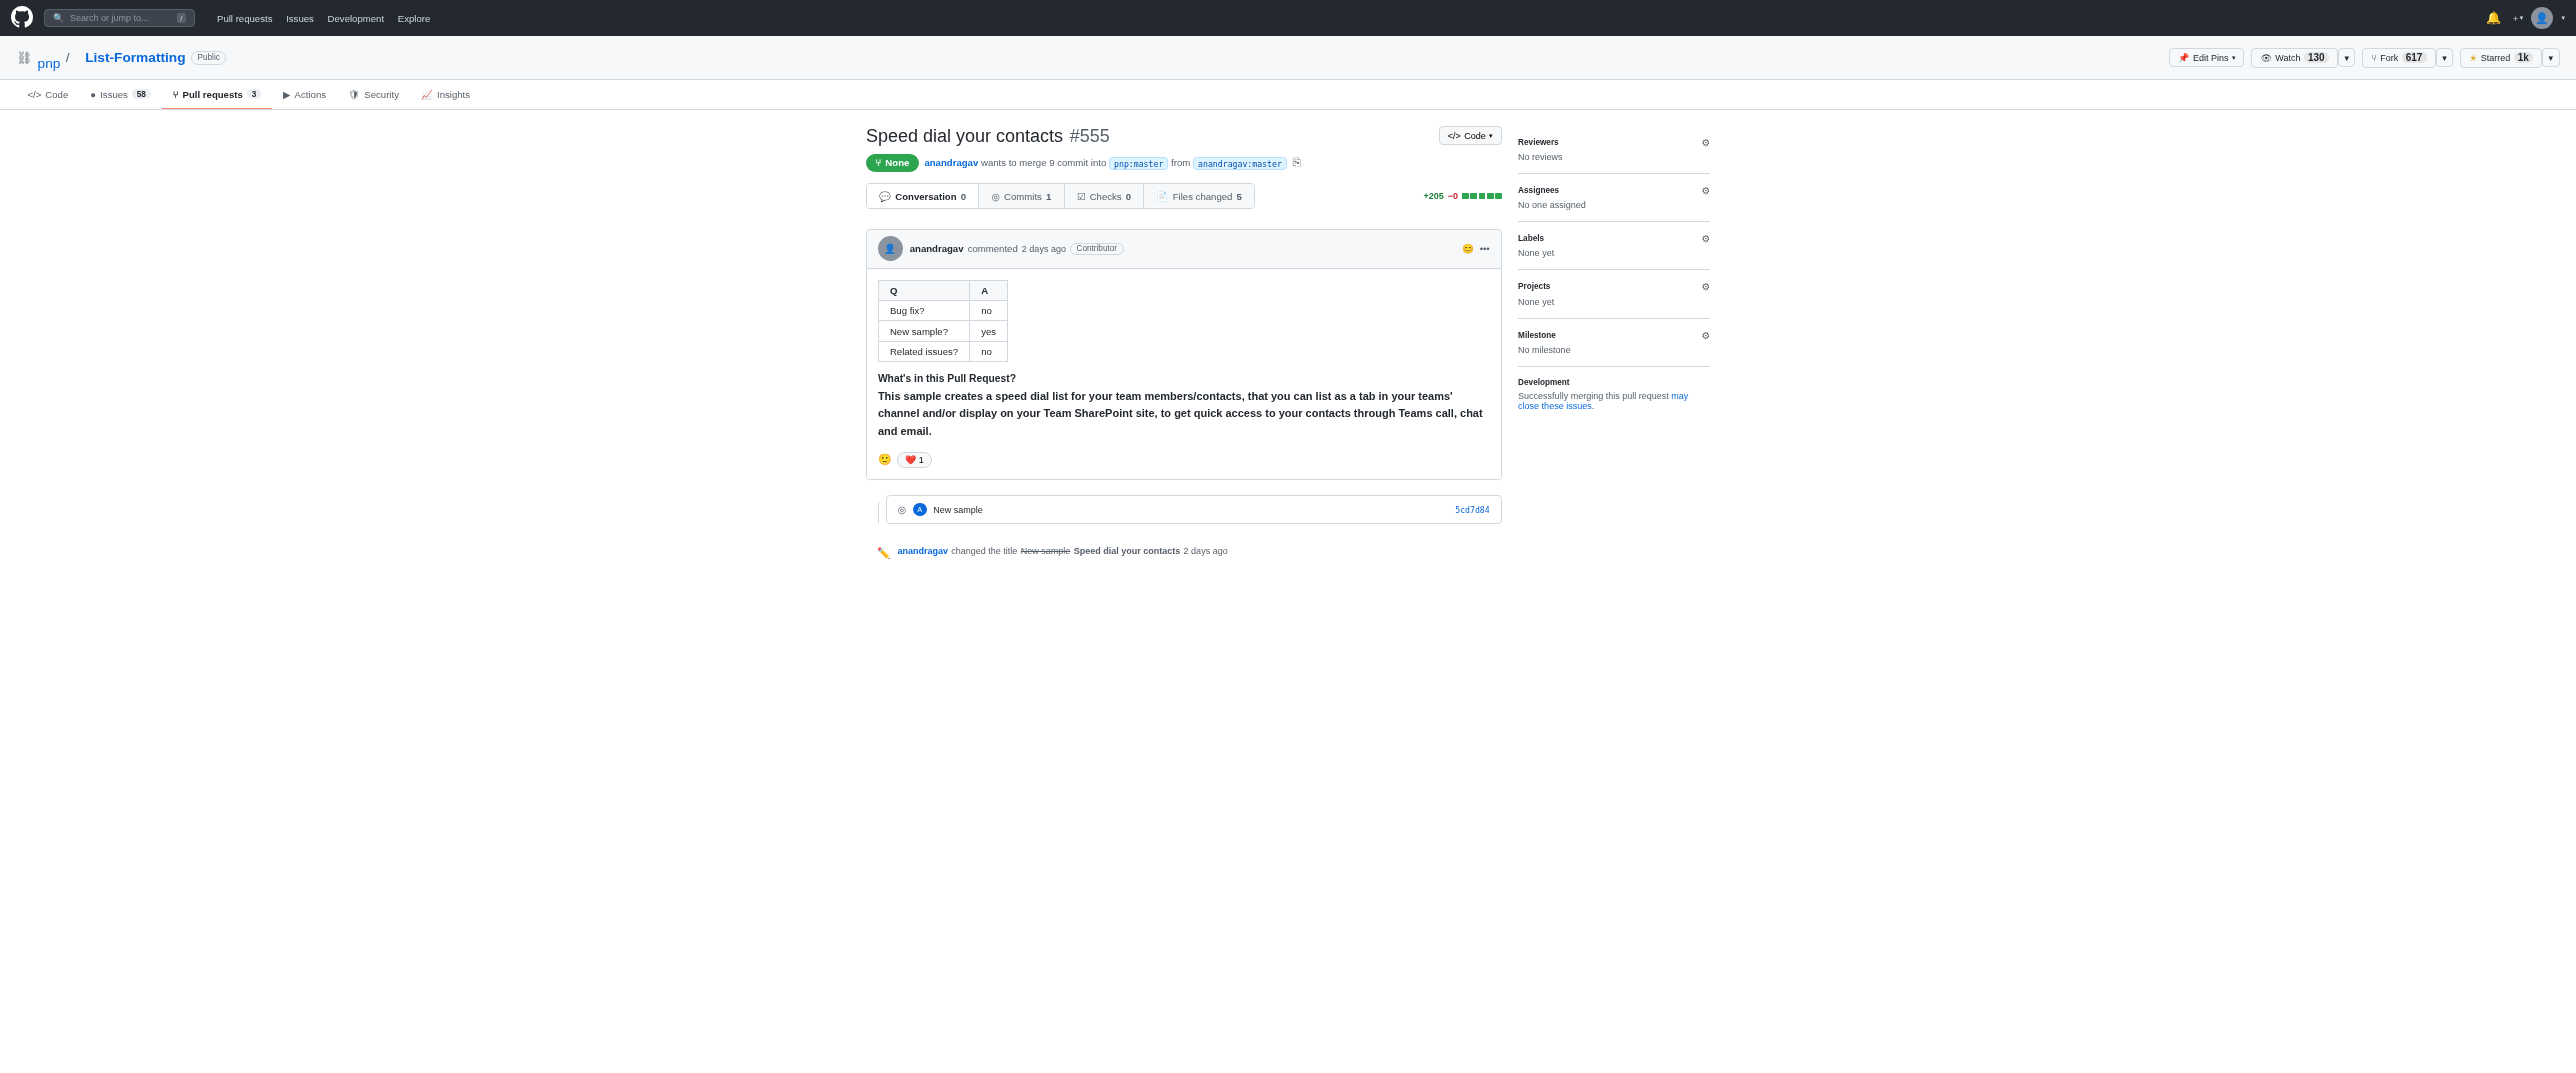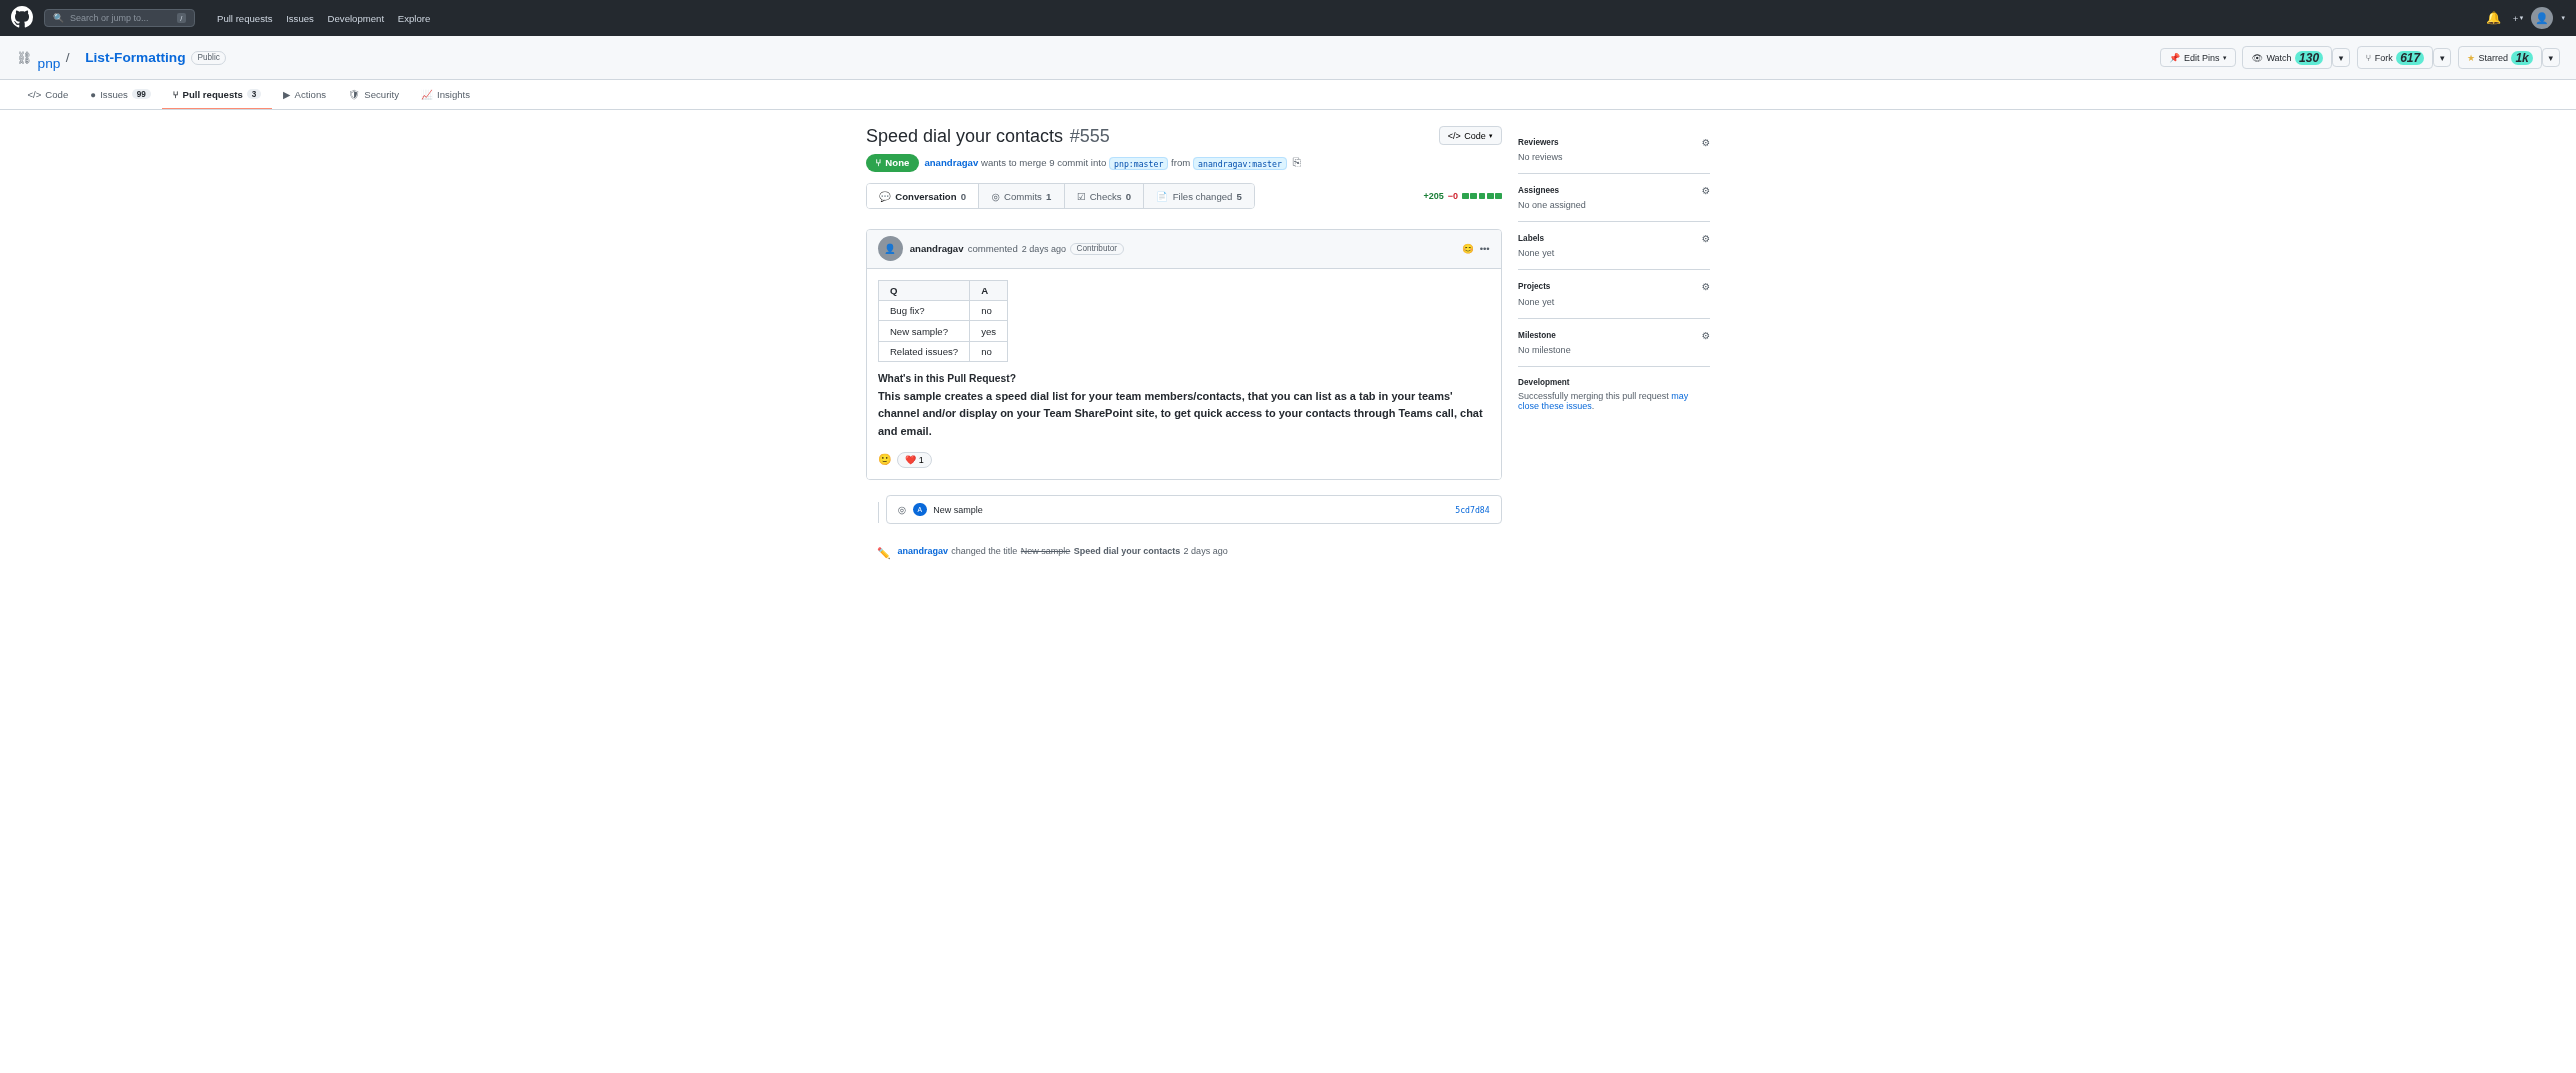--- a/index.html
+++ b/index.html
@@ -62,22 +62,22 @@
       padding: 1.4px 5.5px; color: #57606a; font-weight: 500;
     }
     .repo-actions { display: flex; align-items: center; gap: 6.8px; }
     .repo-action-btn {
       display: flex; align-items: center; gap: 3.4px;
       background: #f6f8fa; border: 0.7px solid #d0d7de; border-radius: 4.1px;
       padding: 3.4px 8.2px; font-size: 9px; color: #24292f; cursor: pointer;
       font-weight: 500; text-decoration: none;
     }
     .repo-action-btn .count {
-      background: #5eead4; border-radius: 13.7px; padding: 0 4.1px;
-      font-size: 12px; font-weight: 600; font-style: italic;
+      background: #e5e5e5; border-radius: 13.7px; padding: 0 4.1px;
+      font-size: 10px; font-weight: 600;
     }
     .repo-action-btn .star-icon { color: #e3b341; }
     .btn-dropdown { padding: 3.4px 5.5px; border-left: 0.7px solid #d0d7de; }
 
     
     .repo-tabs {
       border-bottom: 0.7px solid #d0d7de;
       display: flex; align-items: center; padding: 0 16.4px;
       background: #ffffff; gap: 0;
     }
@@ -298,21 +298,21 @@
 </div>
 
 <div class="repo-tabs">
   <a class="repo-tab">
     <span>&lt;/&gt;</span>
     <span>Code</span>
   </a>
   <a class="repo-tab">
     <span>●</span>
     <span>Issues</span>
-    <span class="badge">99</span>
+    <span class="badge">58</span>
   </a>
   <a class="repo-tab active">
     <span>⑂</span>
     <span>Pull requests</span>
     <span class="badge">3</span>
   </a>
   <a class="repo-tab">
     <span>▶</span>
     <span>Actions</span>
   </a>

